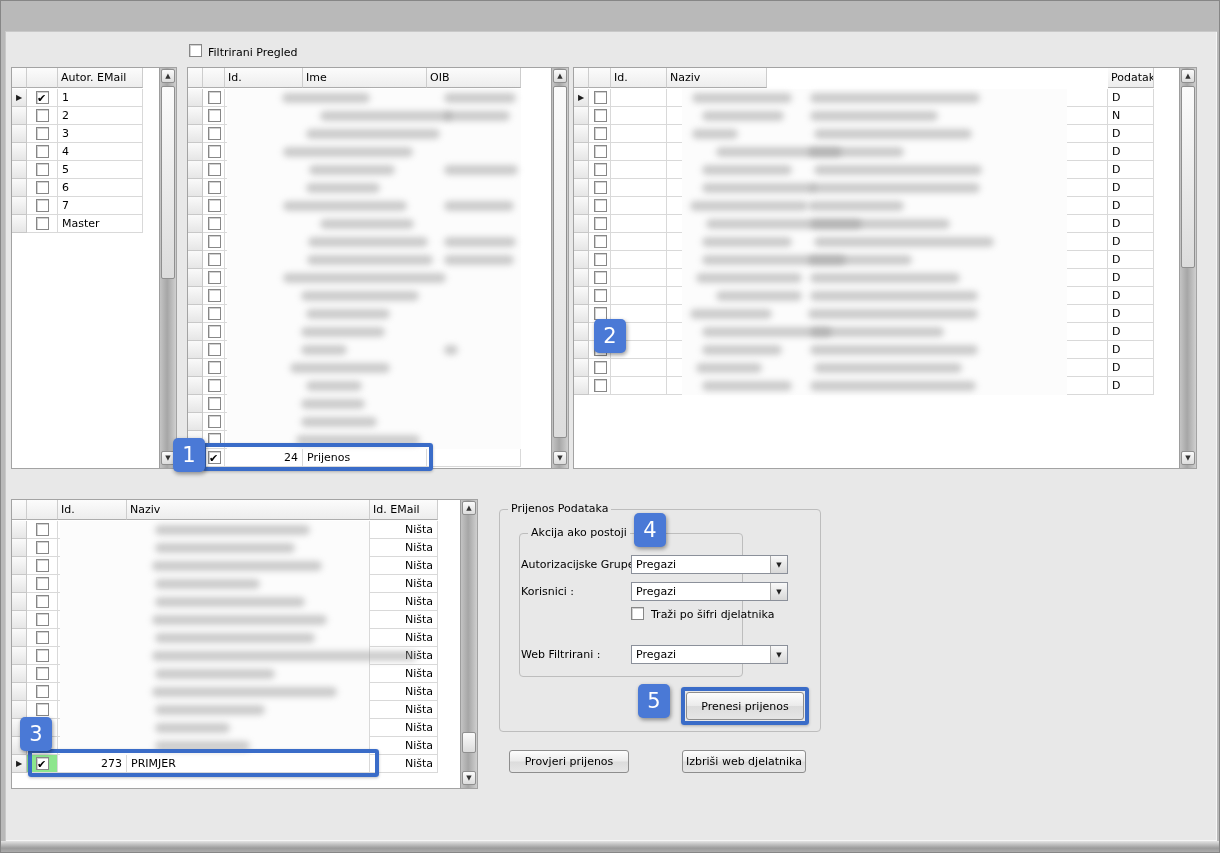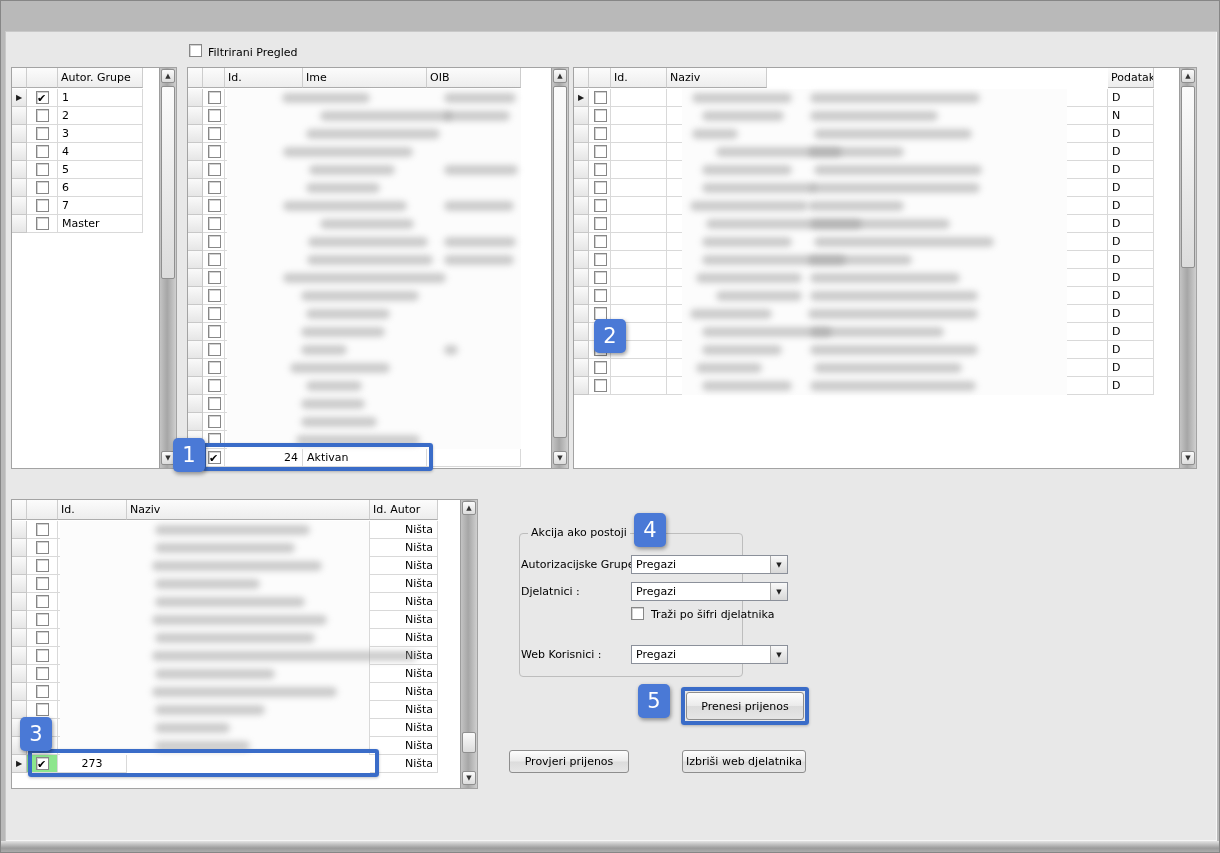--- a/index.html
+++ b/index.html
@@ -112,21 +112,21 @@
 <div class="window">
   <div class="content-bg"></div>
   <div class="bottom-frame"></div>
 
   <span class="cb" style="left:188px;top:43px;"></span>
   <span class="static-label" style="left:207px;top:45px;">Filtrirani Pregled</span>
 
   <div class="grid" id="grid-groups" style="left:10px;top:66px;width:166px;height:402px;">
       <div class="gh" style="left: 0px; width: 15px;"></div>
       <div class="gh" style="left: 15px; width: 31px;"></div>
-      <div class="gh" style="left: 46px; width: 85px;">Autor. Grupe</div>
+      <div class="gh" style="left: 46px; width: 85px;">Autor. EMail</div>
       <div class="grow" style="top: 21px; width: 164px;">
         <div class="gsel" style="left: 0px; width: 15px;">▶</div>
         <div class="gcell" style="left: 15px; width: 31px; padding: 0px;">
           <div class="cb" style="left: 9px; top: 2px; position: absolute;">
             <span class="mark">✔</span>
           </div>
         </div>
         <div class="gcell" style="left: 46px; width: 85px; text-align: left;">1</div>
       </div>
       <div class="grow" style="top: 39px; width: 164px;">
@@ -399,21 +399,21 @@
       <div class="blob" style="left: 113px; top: 349px; width: 76px;"></div>
       <div class="blob" style="left: 108px; top: 367px; width: 124px;"></div>
       <div class="grow" style="top: 381px; width: 333px;">
         <div class="gsel" style="left: 0px; width: 15px;">▶</div>
         <div class="gcell" style="left: 15px; width: 22px; padding: 0px;">
           <div class="cb" style="left: 5px; top: 2px; position: absolute;">
             <span class="mark">✔</span>
           </div>
         </div>
         <div class="gcell" style="left: 37px; width: 78px; text-align: right;">24</div>
-        <div class="gcell" style="left: 115px; width: 124px; text-align: left;">Aktivan</div>
+        <div class="gcell" style="left: 115px; width: 124px; text-align: left;">Prijenos</div>
         <div class="gcell" style="left: 239px; width: 94px; text-align: left;"></div>
       </div>
       <div class="sb" style="right: 0px; height: 400px;">
         <div class="sb-btn" style="top: 1px; height: 14px;">▲</div>
         <div class="sb-thumb" style="top: 18px; height: 352px;"></div>
         <div class="sb-btn" style="top: 383px; height: 14px;">▼</div>
       </div>
     </div>
   <div class="grid" id="grid-users" style="left:572px;top:66px;width:624px;height:402px;">
       <div class="gh" style="left: 0px; width: 15px;"></div>
@@ -630,21 +630,21 @@
         <div class="sb-btn" style="top: 1px; height: 14px;">▲</div>
         <div class="sb-thumb" style="top: 18px; height: 182px;"></div>
         <div class="sb-btn" style="top: 383px; height: 14px;">▼</div>
       </div>
     </div>
   <div class="grid" id="grid-master" style="left:10px;top:498px;width:467px;height:290px;">
       <div class="gh" style="left: 0px; width: 15px;"></div>
       <div class="gh" style="left: 15px; width: 31px;"></div>
       <div class="gh" style="left: 46px; width: 69px;">Id.</div>
       <div class="gh" style="left: 115px; width: 243px;">Naziv</div>
-      <div class="gh" style="left: 358px; width: 68px;">Id. Autor</div>
+      <div class="gh" style="left: 358px; width: 68px;">Id. EMail</div>
       <div class="grow" style="top: 21px; width: 426px;">
         <div class="gsel" style="left: 0px; width: 15px;"></div>
         <div class="gcell" style="left: 15px; width: 31px; padding: 0px;">
           <div class="cb" style="left: 9px; top: 2px; position: absolute;"></div>
         </div>
         <div class="gcell" style="left: 46px; width: 69px; text-align: right;"></div>
         <div class="gcell" style="left: 115px; width: 243px; text-align: left;"></div>
         <div class="gcell" style="left: 358px; width: 68px; text-align: right;">Ništa</div>
       </div>
       <div class="grow" style="top: 39px; width: 426px;">
@@ -769,50 +769,54 @@
       <div class="blob" style="left: 143px; top: 205px; width: 110px;"></div>
       <div class="blob" style="left: 143px; top: 223px; width: 75px;"></div>
       <div class="blob" style="left: 143px; top: 241px; width: 95px;"></div>
       <div class="grow" style="top: 255px; width: 426px;">
         <div class="gsel" style="left: 0px; width: 15px;">▶</div>
         <div class="gcell" style="left: 15px; width: 31px; padding: 0px; background: rgb(141, 230, 141);">
           <div class="cb" style="left: 9px; top: 2px; position: absolute;">
             <span class="mark">✔</span>
           </div>
         </div>
-        <div class="gcell" style="left: 46px; width: 69px; text-align: center;">273</div>
+        <div class="gcell" style="left: 46px; width: 69px; text-align: right;">273</div>
+        <div class="gcell" style="left: 115px; width: 243px; text-align: left;">PRIMJER</div>
         <div class="gcell" style="left: 358px; width: 68px; text-align: right;">Ništa</div>
       </div>
       <div class="sb" style="right: 0px; height: 288px;">
         <div class="sb-btn" style="top: 1px; height: 14px;">▲</div>
         <div class="sb-thumb" style="top: 232px; height: 21px;"></div>
         <div class="sb-btn" style="top: 271px; height: 14px;">▼</div>
       </div>
     </div>
 
+  <div class="groupbox" style="left:498px;top:508px;width:322px;height:223px;">
+    <span class="gb-label">Prijenos Podataka</span>
+  </div>
   <div class="groupbox" style="left:518px;top:532px;width:224px;height:144px;">
     <span class="gb-label">Akcija ako postoji</span>
   </div>
 
   <span class="static-label" style="left:520px;top:557px;">Autorizacijske Grupe :</span>
   <div class="combo" style="left:630px;top:554px;">
     <span class="combo-text">Pregazi</span>
     <span class="combo-btn">▼</span>
   </div>
 
-  <span class="static-label" style="left:520px;top:584px;">Djelatnici :</span>
+  <span class="static-label" style="left:520px;top:584px;">Korisnici :</span>
   <div class="combo" style="left:630px;top:581px;">
     <span class="combo-text">Pregazi</span>
     <span class="combo-btn">▼</span>
   </div>
 
   <span class="cb" style="left:630px;top:606px;"></span>
   <span class="static-label" style="left:650px;top:607px;">Traži po šifri djelatnika</span>
 
-  <span class="static-label" style="left:520px;top:647px;">Web Korisnici :</span>
+  <span class="static-label" style="left:520px;top:647px;">Web Filtrirani :</span>
   <div class="combo" style="left:630px;top:644px;">
     <span class="combo-text">Pregazi</span>
     <span class="combo-btn">▼</span>
   </div>
 
   <div class="btn" style="left:685px;top:691px;width:118px;height:28px;">Prenesi prijenos</div>
   <div class="btn" style="left:508px;top:749px;width:120px;height:23px;">Provjeri prijenos</div>
   <div class="btn" style="left:681px;top:749px;width:124px;height:23px;">Izbriši web djelatnika</div>
 
   <div class="outline" style="left:201px;top:442px;width:231px;height:28px;"></div>

